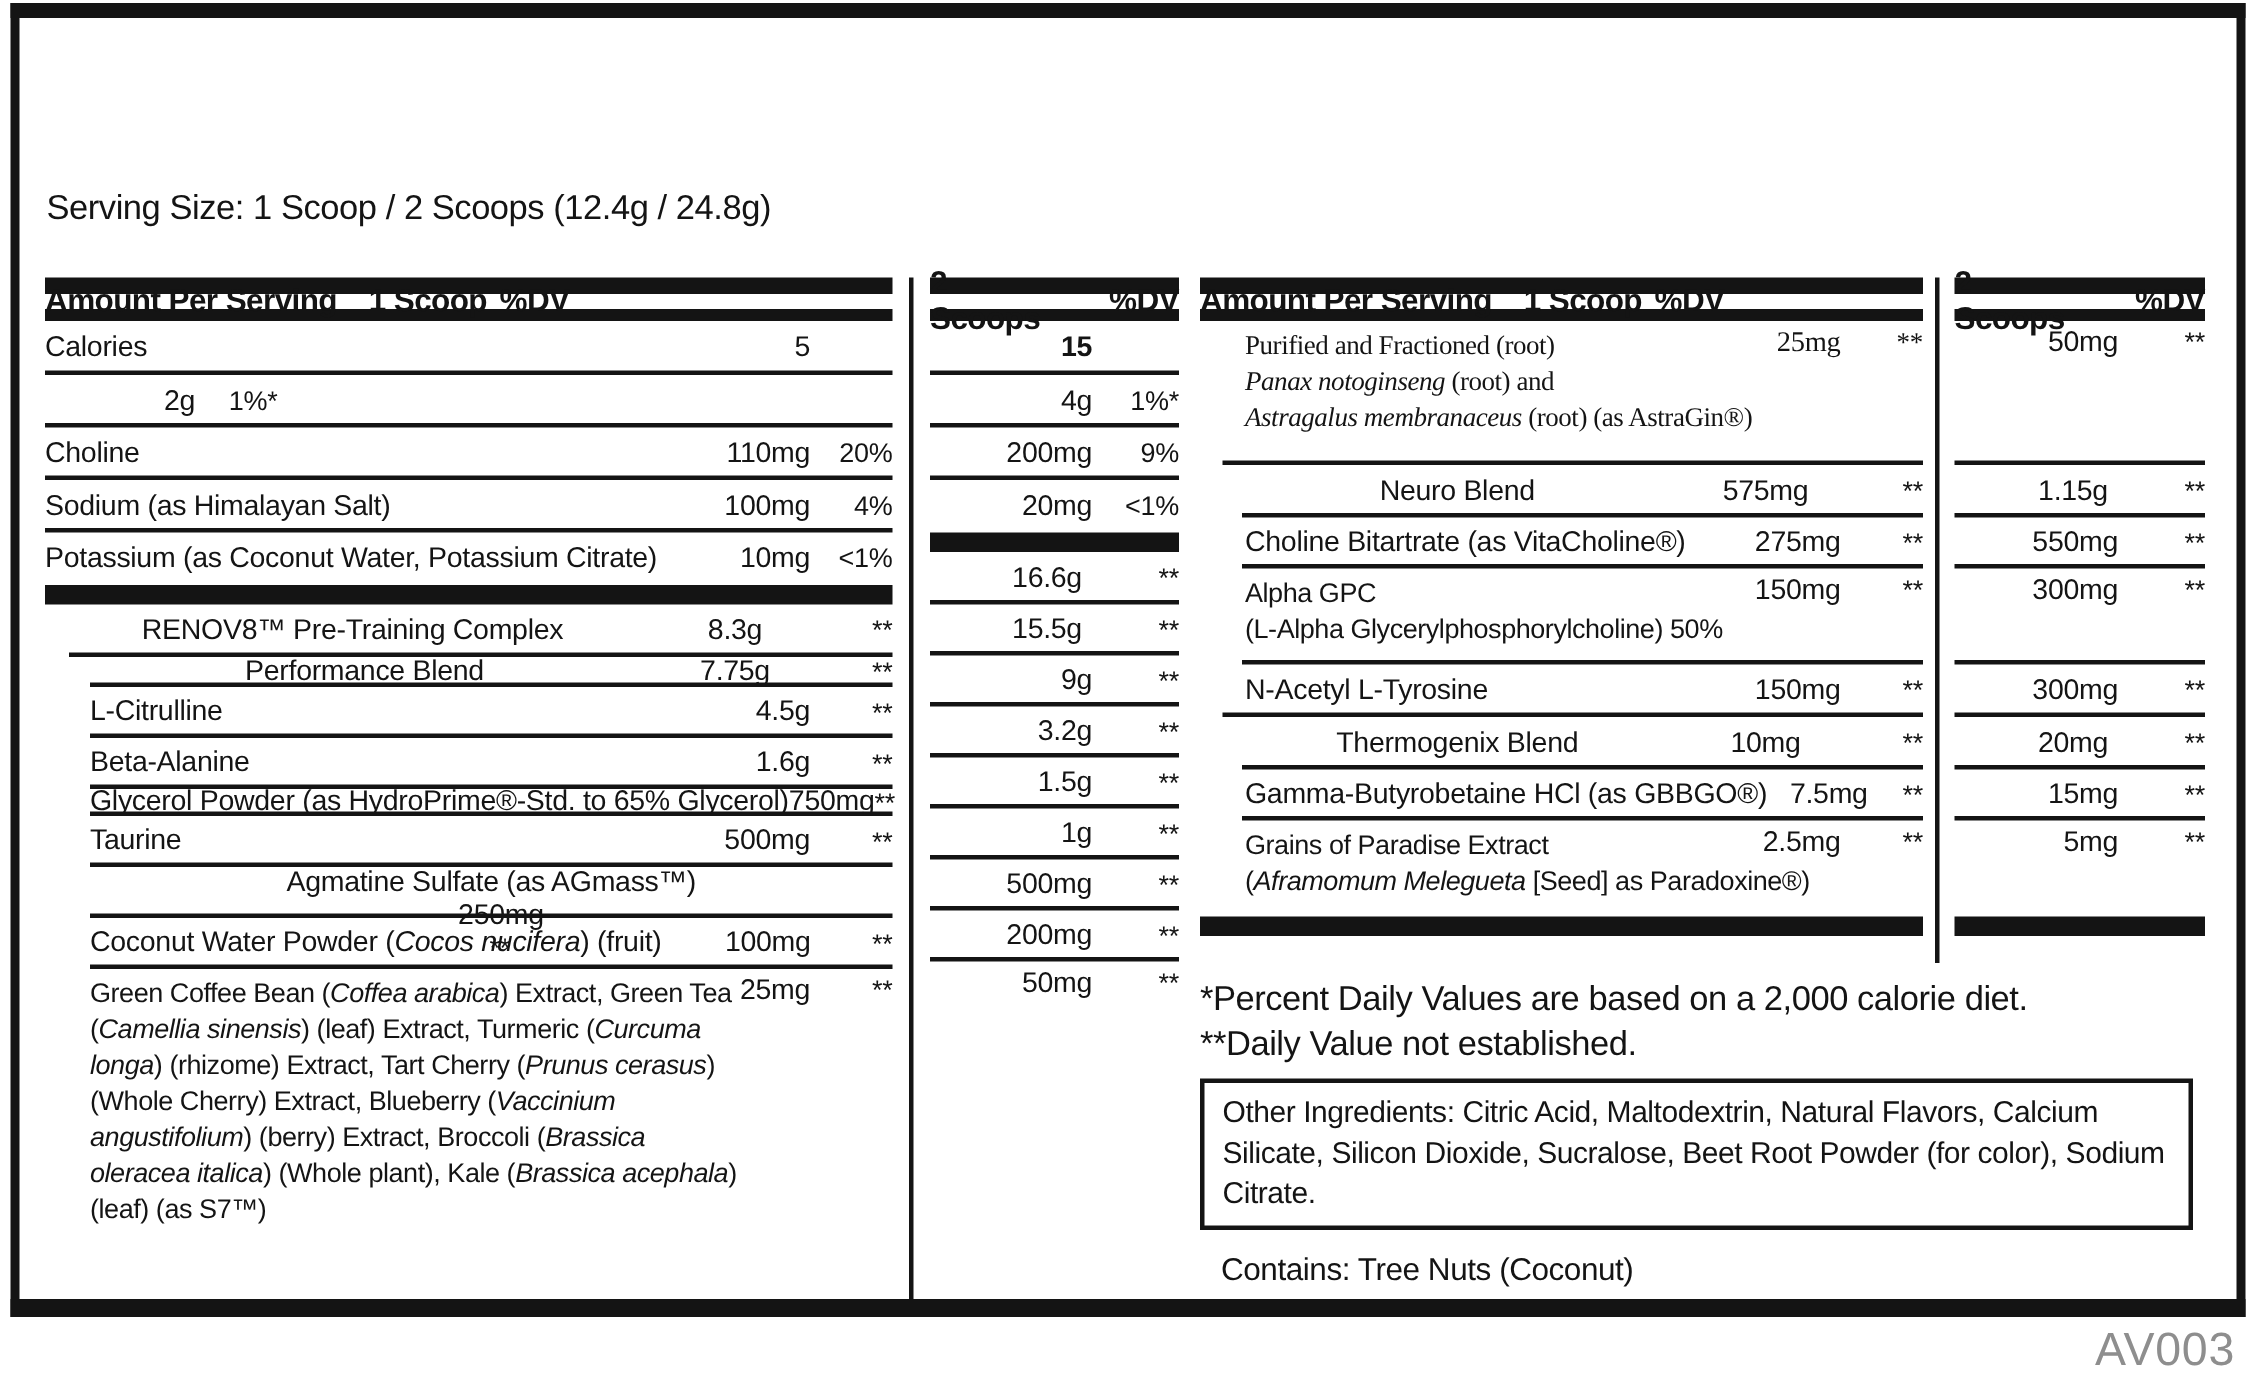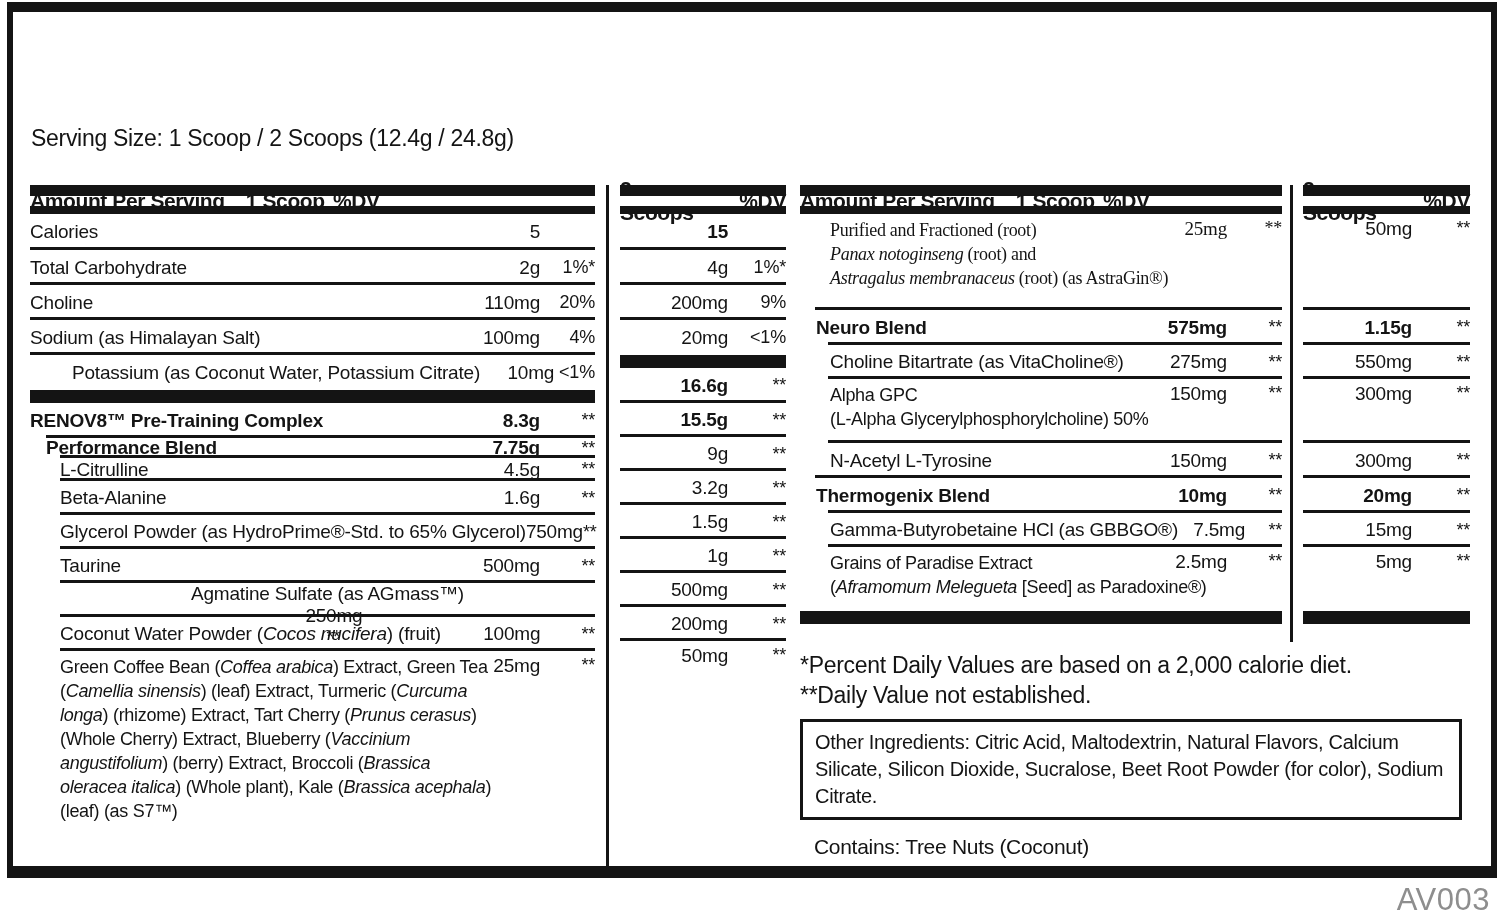--- a/index.html
+++ b/index.html
@@ -26,21 +26,21 @@
   #tbl-right2{left:1303px;top:185px;width:167px;}
 
   .thead{display:flex;align-items:center;height:29px;border-top:11px solid var(--ink);border-bottom:8px solid var(--ink);font-weight:bold;font-size:21px;letter-spacing:-0.4px;}
   .row{display:flex;align-items:center;position:relative;letter-spacing:-0.2px;}
   .row.top{align-items:flex-start;padding-top:4px;}
   .row .name{flex:1 1 auto;white-space:nowrap;}
   .row .amt{width:100px;text-align:right;white-space:nowrap;}
   .row .dv{width:55px;text-align:right;font-size:18px;white-space:nowrap;}
   .t2 .row .amt,.t2 .thead .amt{width:60px;}
   .t2 .row .dv,.t2 .thead .dv{width:58px;}
-  .row.b .name,.row.b .amt{font-weight:bold;}
+  .row.b .name,.row.b .amt{font-weight:normal;text-align:center;}
   .row.wrap .name{white-space:normal;font-size:18px;line-height:24px;letter-spacing:-0.3px;}
   .row.wrap .amt{position:absolute;right:55px;top:4px;width:100px;}
   .row.wrap .dv{position:absolute;right:0;top:4px;}
   .sep{position:absolute;bottom:0;right:0;height:3px;background:var(--ink);}
   .hbar{background:var(--ink);}
   .thead .amt{width:100px;text-align:right;}
   .thead .dv{width:55px;text-align:right;}
 
   #footnote-area{position:absolute;left:800px;top:650px;width:662px;}
   .footnote{font-size:23px;line-height:30px;letter-spacing:-0.3px;}
@@ -67,68 +67,67 @@
         <div class="amt">1 Scoop</div>
         <div class="dv">%DV</div>
       </div>
       <div class="row" style="height: 36px;">
         <div class="name">Calories</div>
         <div class="amt">5</div>
         <div class="dv"></div>
         <div class="sep" style="left: 0px;"></div>
       </div>
       <div class="row" style="height: 35px;">
-        <div class="name">Total Carbohydrate</div>
         <div class="amt">2g</div>
         <div class="dv">1%*</div>
         <div class="sep" style="left: 0px;"></div>
       </div>
       <div class="row" style="height: 35px;">
         <div class="name">Choline</div>
         <div class="amt">110mg</div>
         <div class="dv">20%</div>
         <div class="sep" style="left: 0px;"></div>
       </div>
       <div class="row" style="height: 35px;">
         <div class="name">Sodium (as Himalayan Salt)</div>
         <div class="amt">100mg</div>
         <div class="dv">4%</div>
         <div class="sep" style="left: 0px;"></div>
       </div>
-      <div class="row" style="height: 35px; margin-left: 42px;">
+      <div class="row" style="height: 35px;">
         <div class="name">Potassium (as Coconut Water, Potassium Citrate)</div>
         <div class="amt">10mg</div>
         <div class="dv">&lt;1%</div>
       </div>
       <div class="hbar" style="height: 13px;"></div>
       <div class="row b" style="height: 35px;">
         <div class="name">RENOV8™ Pre-Training Complex</div>
         <div class="amt">8.3g</div>
         <div class="dv">**</div>
         <div class="sep" style="left: 16px;"></div>
       </div>
       <div class="row b" style="height: 20px;">
         <div class="name" style="padding-left: 16px;">Performance Blend</div>
         <div class="amt">7.75g</div>
         <div class="dv">**</div>
         <div class="sep" style="left: 30px;"></div>
       </div>
-      <div class="row" style="height: 23px;">
+      <div class="row" style="height: 34px;">
         <div class="name" style="padding-left: 30px;">L-Citrulline</div>
         <div class="amt">4.5g</div>
         <div class="dv">**</div>
         <div class="sep" style="left: 30px;"></div>
       </div>
       <div class="row" style="height: 34px;">
         <div class="name" style="padding-left: 30px;">Beta-Alanine</div>
         <div class="amt">1.6g</div>
         <div class="dv">**</div>
         <div class="sep" style="left: 30px;"></div>
       </div>
-      <div class="row" style="height: 34px;">
+      <div class="row" style="height: 18px;">
         <div class="name" style="padding-left: 30px;">Glycerol Powder (as HydroPrime®-Std. to 65% Glycerol)</div>
         <div class="amt">750mg</div>
         <div class="dv">**</div>
         <div class="sep" style="left: 30px;"></div>
       </div>
       <div class="row" style="height: 34px;">
         <div class="name" style="padding-left: 30px;">Taurine</div>
         <div class="amt">500mg</div>
         <div class="dv">**</div>
         <div class="sep" style="left: 30px;"></div>

